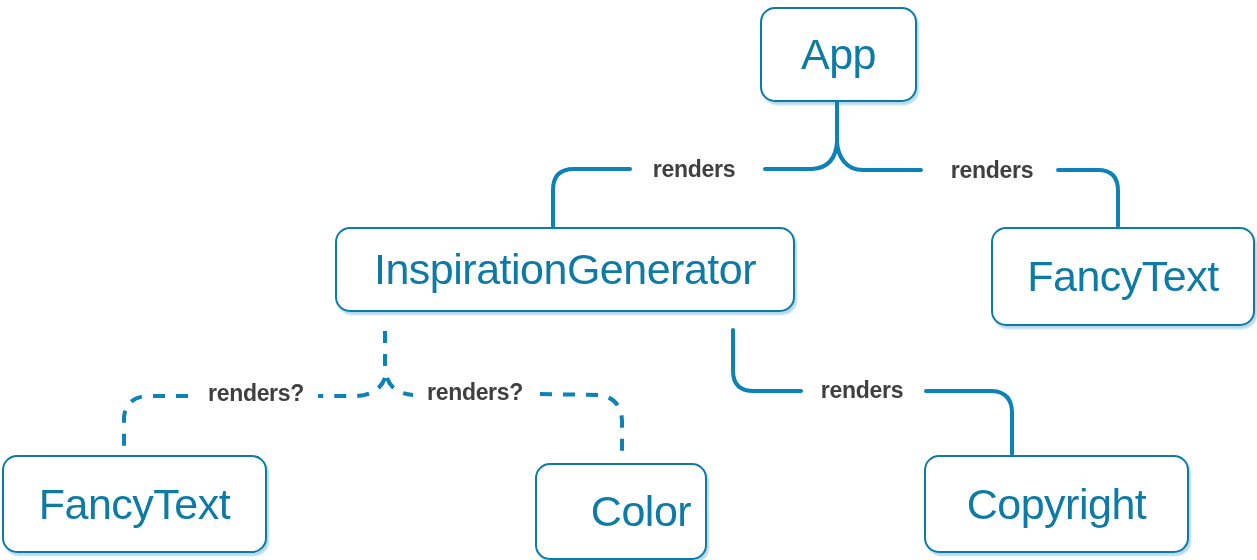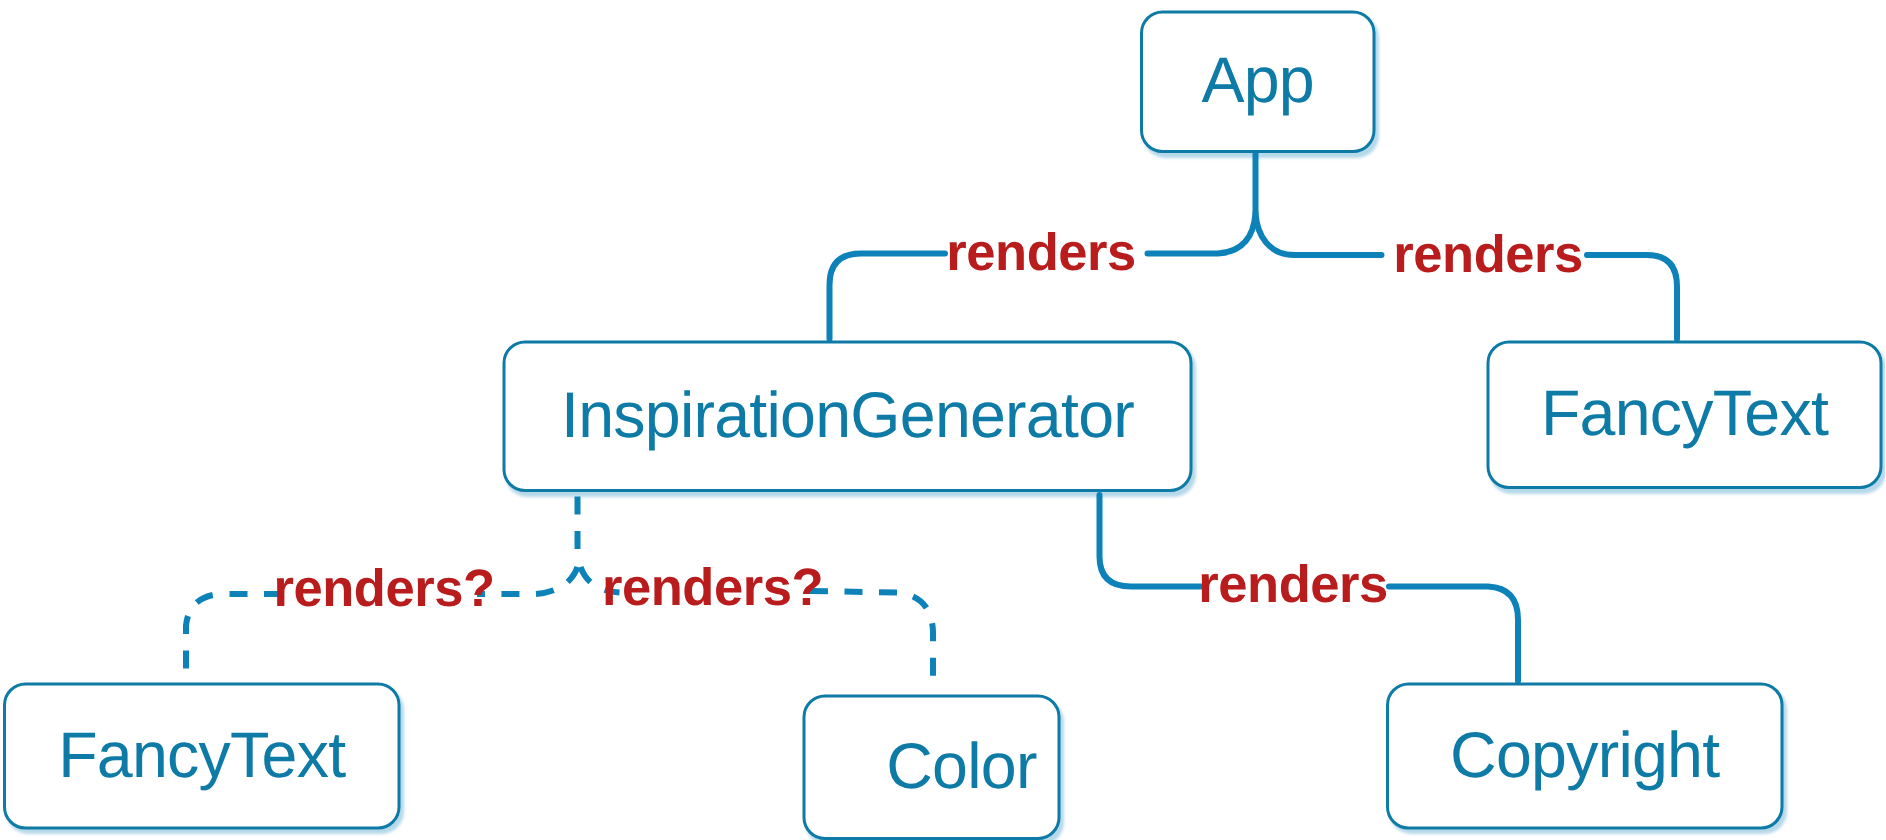--- a/index.html
+++ b/index.html
@@ -35,30 +35,30 @@
     color: #0e7ba6;
     font-size: 43px;
     font-weight: 500;
     letter-spacing: -0.5px;
     box-shadow: 2px 3px 2px rgba(13, 130, 185, 0.30);
     white-space: nowrap;
   }
   .edge-label {
     position: absolute;
     transform: translate(-50%, -50%);
-    color: #b91c1c;
-    font-size: 35px;
+    color: #404040;
+    font-size: 23px;
     font-weight: 700;
     letter-spacing: -0.3px;
     white-space: nowrap;
     background: transparent;
   }
   
   .node-app                   { left: 760px; top: 7px;   width: 157px; height: 95px; }
-  .node-inspiration-generator { left: 335px; top: 227px; width: 460px; height: 101px; }
+  .node-inspiration-generator { left: 335px; top: 227px; width: 460px; height: 85px; }
   .node-fancy-text-top        { left: 991px; top: 227px; width: 264px; height: 99px; }
   .node-fancy-text-bottom     { left: 2px;   top: 455px; width: 265px; height: 98px; }
   .node-color                 { left: 535px; top: 463px; width: 172px; height: 97px; padding-left: 40px; }
   .node-copyright             { left: 924px; top: 455px; width: 265px; height: 98px; }
   
   .label-app-left  { left: 694px;  top: 169px; }
   .label-app-right { left: 992px;  top: 170px; }
   .label-ig-left   { left: 256px;  top: 393px; }
   .label-ig-mid    { left: 475px;  top: 392px; }
   .label-ig-right  { left: 862px;  top: 390px; }

